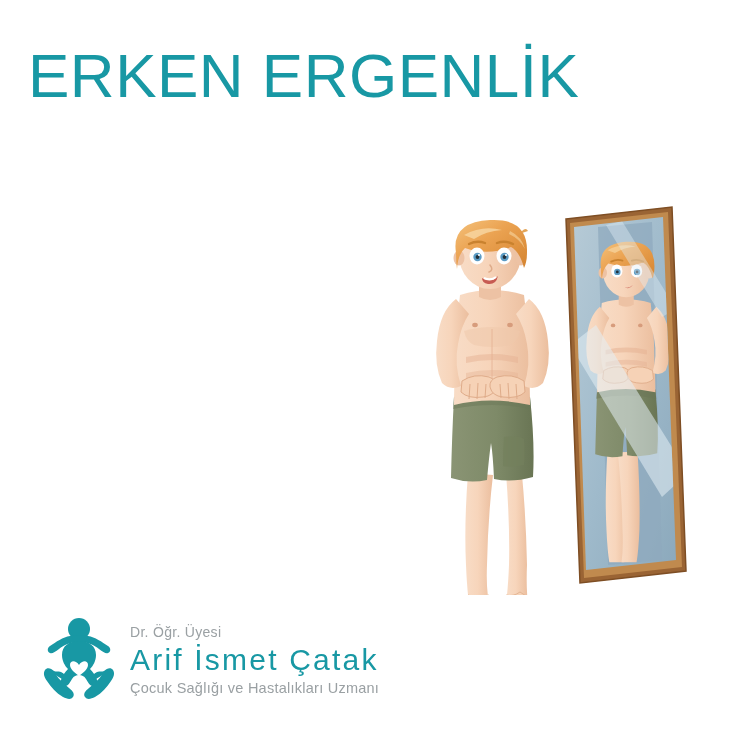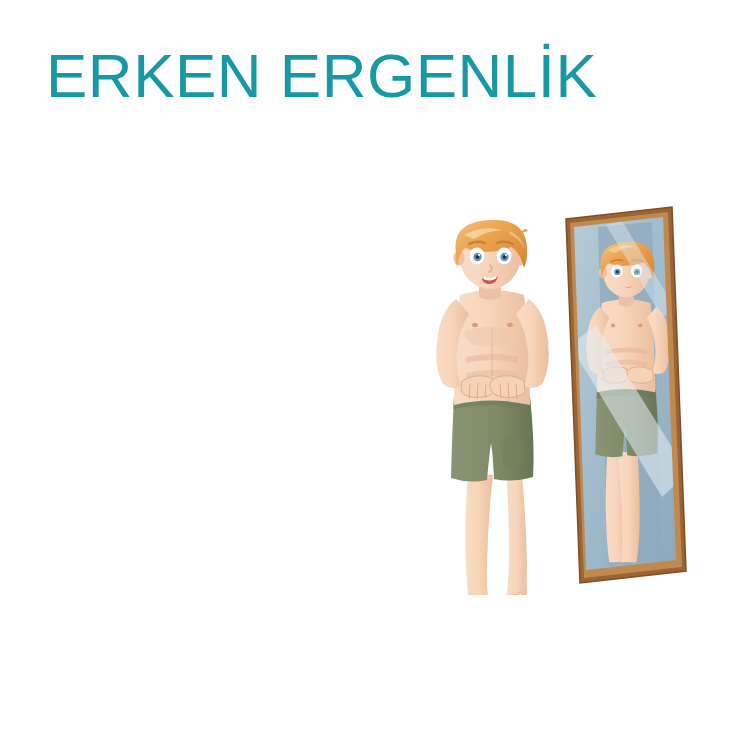--- a/index.html
+++ b/index.html
@@ -12,21 +12,21 @@
     width: 750px;
     height: 750px;
     background: #ffffff;
     overflow: hidden;
     font-family: "Liberation Sans", sans-serif;
   }
 
   
   #title {
     position: absolute;
-    left: 46px;
+    left: 28px;
     top: 41px;
     font-size: 62px;
     line-height: 70px;
     font-weight: 400;
     letter-spacing: 0.5px;
     color: #1898A4;
     white-space: nowrap;
   }
 
   
@@ -268,14 +268,47 @@
         <path d="M71,18 q8,-3 16,1" stroke="#C9822F" stroke-width="2.4" fill="none" stroke-linecap="round"></path>
 
         <path d="M64,40 q4,5 -1,7" stroke="#DFAC8A" stroke-width="1.6" fill="none" stroke-linecap="round"></path>
 
         <path d="M56,53 q9,6 16,-2 q-2,9 -10,8 q-6,-1 -6,-6 z" fill="#C75B52"></path>
         <path d="M58,53 q7,3 12,-1" stroke="#ffffff" stroke-width="2" fill="none"></path>
       </g>
     </svg>
   </div>
 
+  <div id="footer">
+
+    <div id="logo-mark">
+      <svg width="78" height="86" viewBox="0 0 78 86" xmlns="http://www.w3.org/2000/svg">
+        <g fill="#1898A4">
+
+          <circle cx="39" cy="13" r="11"></circle>
+
+          <path d="M39,26 c-9,0 -15,3 -20,7 c-4,3 -7,5 -9,4 c-3,-1 -3,-5 0,-7 c6,-4 13,-9 20,-10
+                   c3,-0.5 6,-0.7 9,-0.7 c3,0 6,0.2 9,0.7 c7,1 14,6 20,10 c3,2 3,6 0,7
+                   c-2,1 -5,-1 -9,-4 c-5,-4 -11,-7 -20,-7 z"></path>
+          <path d="M39,25 c-10,0 -17,5 -17,14 c0,6 3,11 6,14 c-3,3 -6,7 -7,11 c-1,4 2,7 5,6
+                   c3,-1 4,-4 6,-7 c2,-3 4,-4 7,-4 c3,0 5,1 7,4 c2,3 3,6 6,7 c3,1 6,-2 5,-6
+                   c-1,-4 -4,-8 -7,-11 c3,-3 6,-8 6,-14 c0,-9 -7,-14 -17,-14 z"></path>
+
+          <path d="M14,55 c-3,-3 -7,-4 -9,-1 c-2,3 -1,7 2,11 c4,6 9,12 16,16 c4,2 8,3 10,0
+                   c2,-3 0,-6 -4,-9 c-5,-4 -10,-9 -13,-13 c1,1 4,3 6,4 c2,1 4,0 4,-2
+                   c0,-2 -2,-3 -5,-5 c-3,-1 -5,0 -7,-1 z"></path>
+          <path d="M64,55 c3,-3 7,-4 9,-1 c2,3 1,7 -2,11 c-4,6 -9,12 -16,16 c-4,2 -8,3 -10,0
+                   c-2,-3 0,-6 4,-9 c5,-4 10,-9 13,-13 c-1,1 -4,3 -6,4 c-2,1 -4,0 -4,-2
+                   c0,-2 2,-3 5,-5 c3,-1 5,0 7,-1 z"></path>
+        </g>
+
+        <path d="M39,49 c-3,-5 -9,-5 -9,0 c0,4 5,8 9,11 c4,-3 9,-7 9,-11 c0,-5 -6,-5 -9,0 z" fill="#ffffff"></path>
+      </svg>
+    </div>
+
+    <div id="logo-text">
+      <div id="logo-pretitle">Dr. Öğr. Üyesi</div>
+      <div id="logo-name">Arif İsmet Çatak</div>
+      <div id="logo-subtitle">Çocuk Sağlığı ve Hastalıkları Uzmanı</div>
+    </div>
+  </div>
 
 </div>
 
 </body></html>

